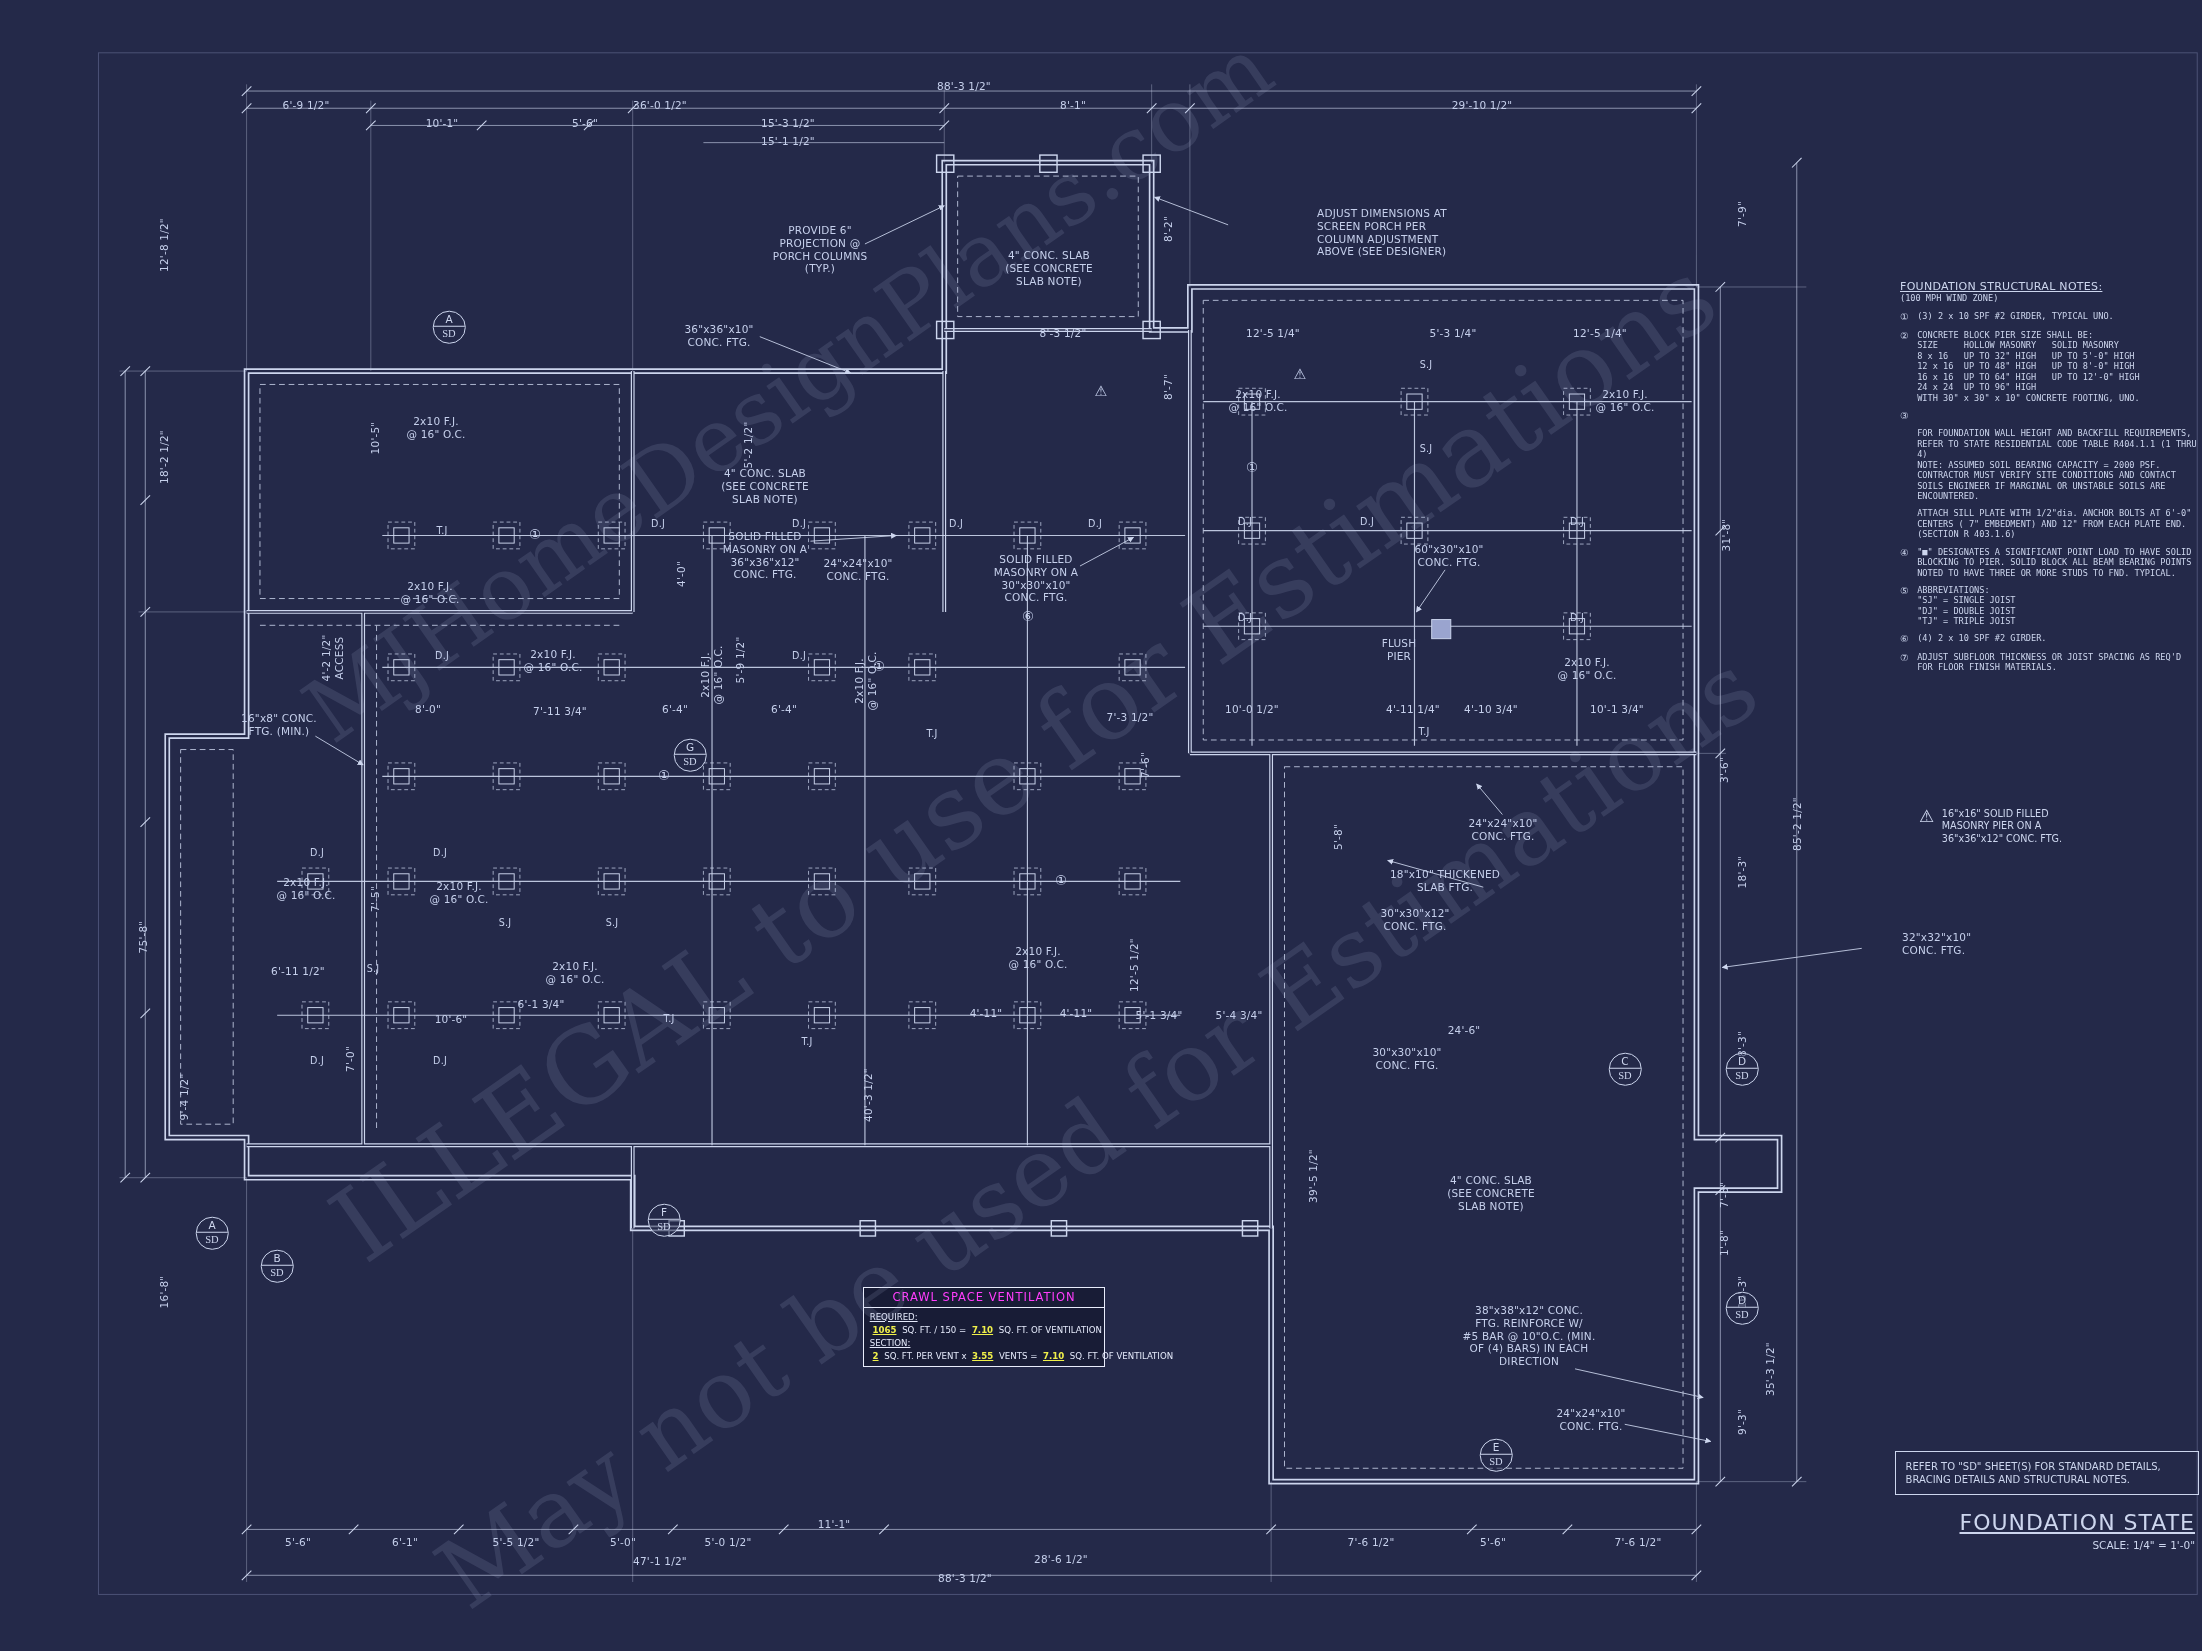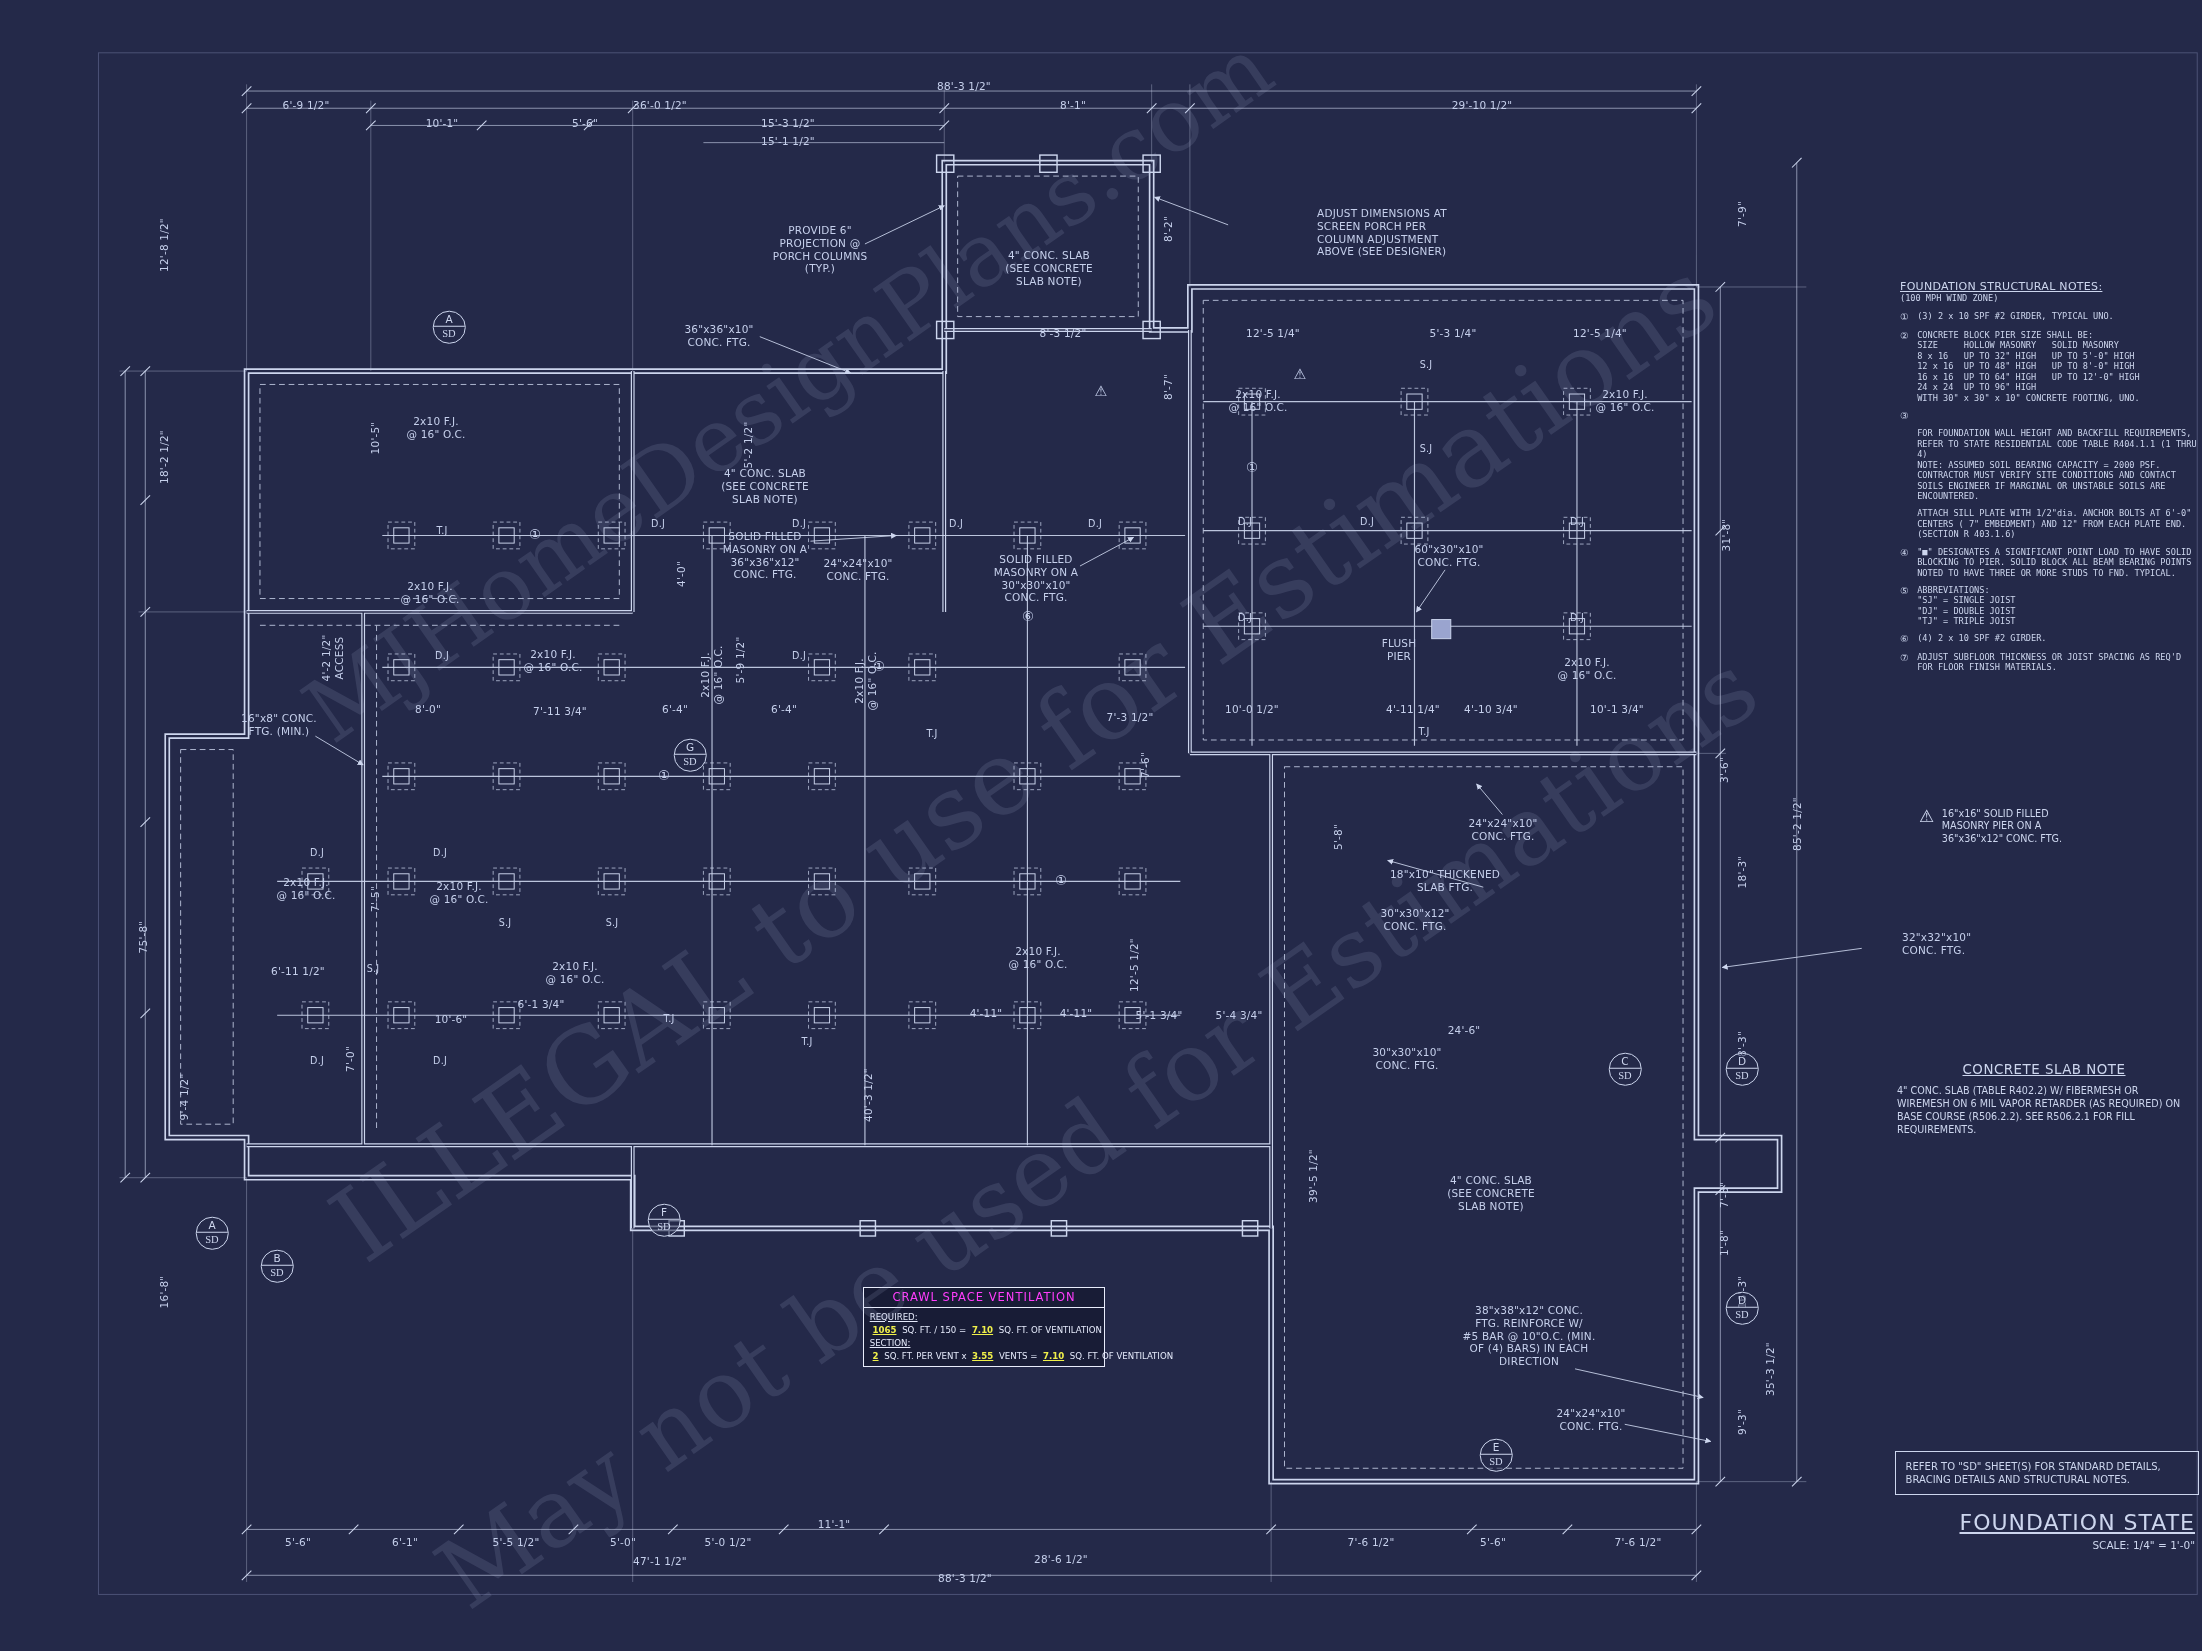--- a/index.html
+++ b/index.html
@@ -617,24 +617,20 @@
 
   </div>
 
   <div class="side-block pier-note">
     <span class="tri">⚠</span>
     <span class="pier-note-text">16"x16" SOLID FILLED
 MASONRY PIER ON A
 36"x36"x12" CONC. FTG.</span>
   </div>
 
-  <div class="side-block slab-note">
-    <div class="slab-note-title">CONCRETE SLAB NOTE</div>
-    <div class="slab-note-body">4" CONC. SLAB (TABLE R402.2) W/ FIBERMESH OR WIREMESH ON 6 MIL VAPOR RETARDER (AS REQUIRED) ON BASE COURSE (R506.2.2). SEE R506.2.1 FOR FILL REQUIREMENTS.</div>
-  </div>
 
   <div class="side-block refer-box">REFER TO "SD" SHEET(S) FOR STANDARD DETAILS, BRACING DETAILS AND STRUCTURAL NOTES.</div>
 
   <div class="side-block title-block">
     <div class="sheet-title">FOUNDATION STATE</div>
     <div class="sheet-scale">SCALE: 1/4" = 1'-0"</div>
   </div>
 
   <div class="vent">
     <div class="vent-title">CRAWL SPACE VENTILATION</div>

